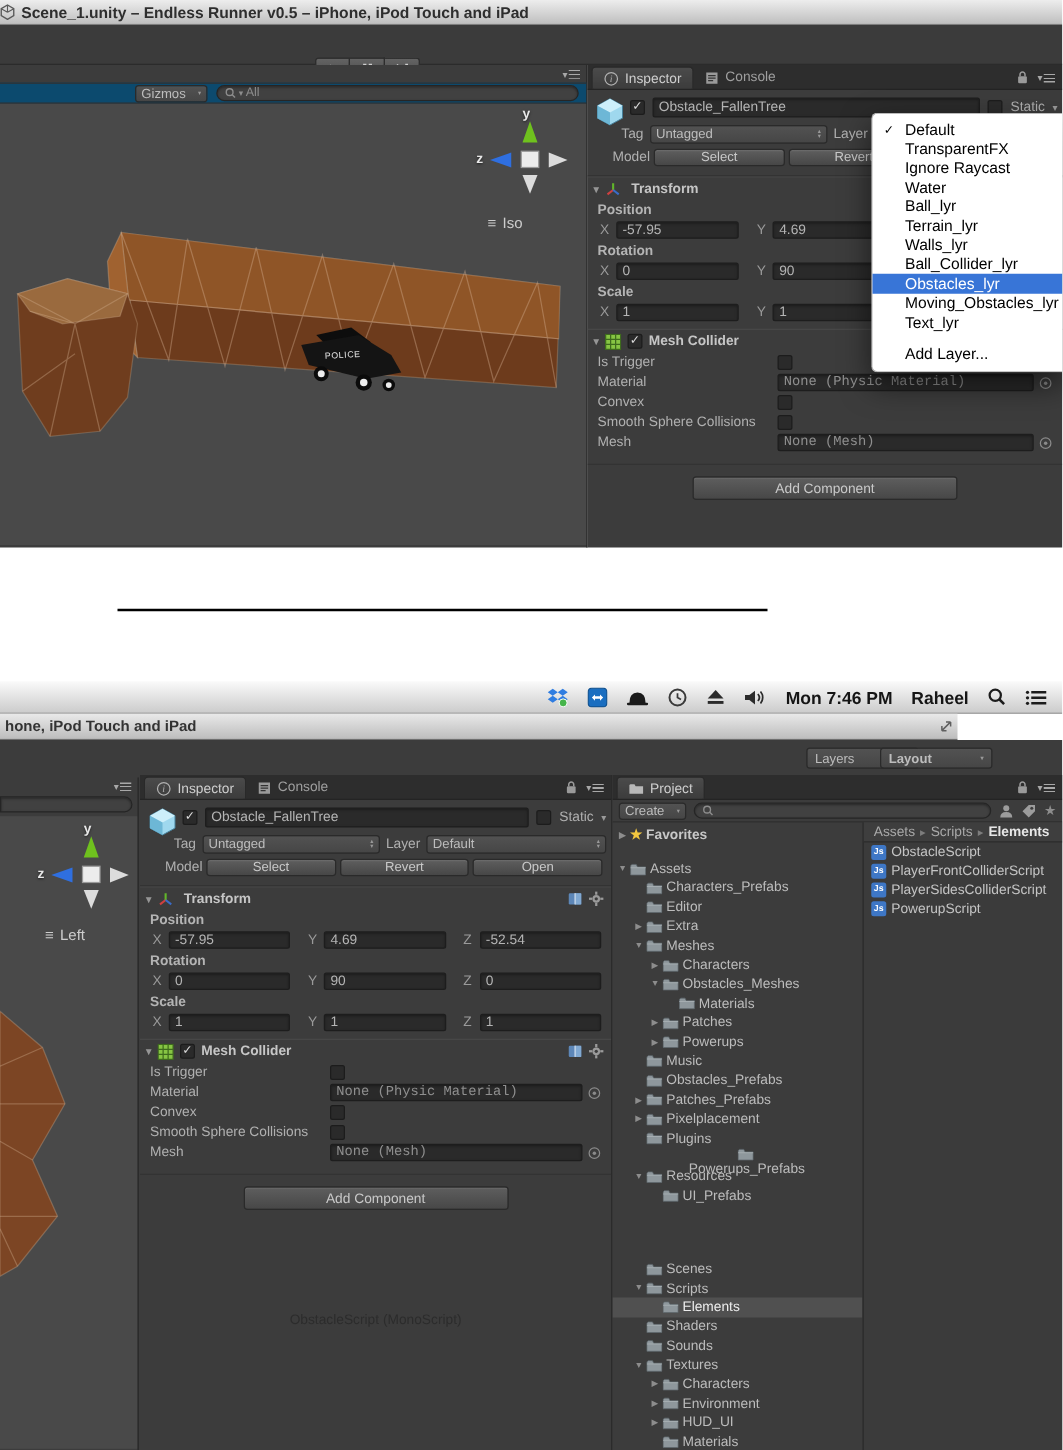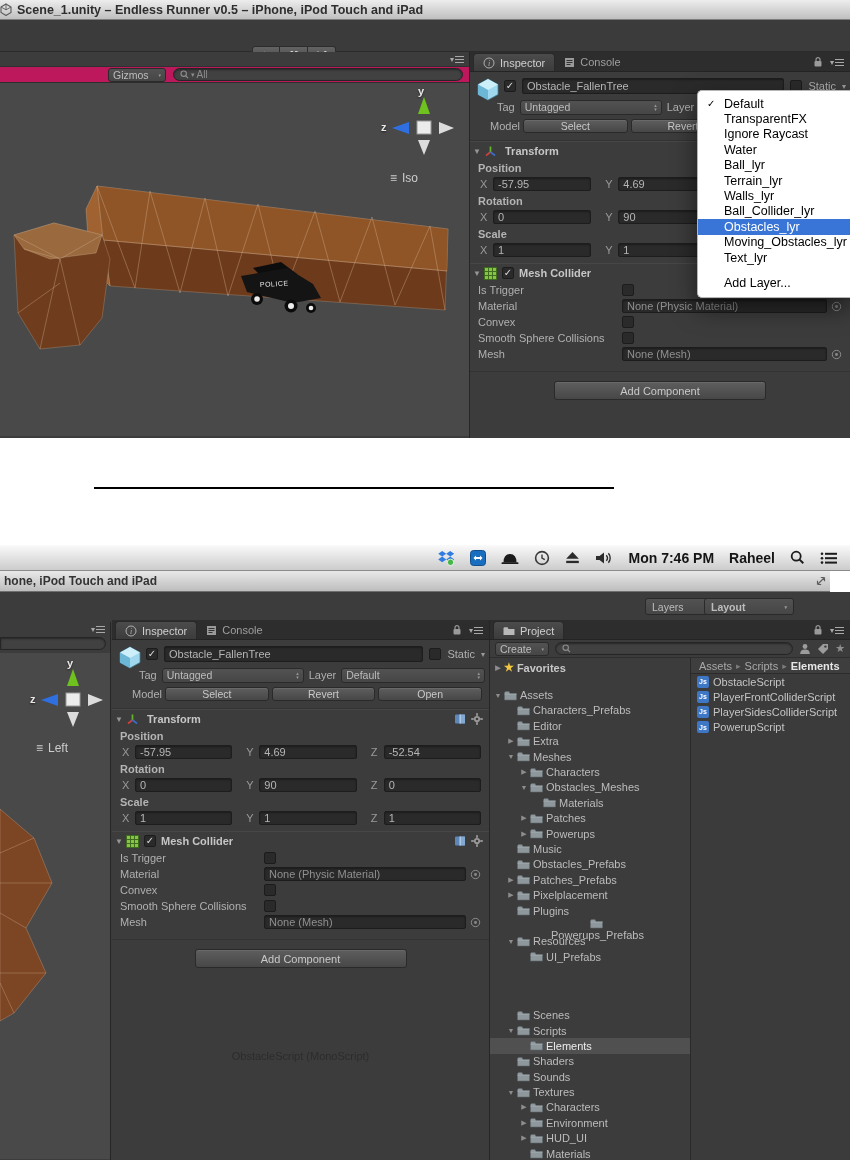--- a/index.html
+++ b/index.html
@@ -6,41 +6,41 @@
 html,body{width:850px;background:#fff;}
 body{font-family:"Liberation Sans",sans-serif;-webkit-font-smoothing:antialiased;}
 #page{position:relative;width:850px;height:1160px;overflow:hidden;background:#fff;}
 .abs{position:absolute;}
 
 
 .mac-titlebar{position:absolute;left:0;width:850px;height:20px;background:linear-gradient(#ededed,#bfbfbf);border-bottom:1px solid #7d7d7d;display:flex;align-items:center;}
 .mac-title{font-size:12.5px;font-weight:bold;color:#2e2e2e;display:flex;align-items:center;gap:5px;}
 .mac-menubar{position:absolute;left:0;top:545px;width:850px;height:26px;background:linear-gradient(#fafafa,#cccccc);border-bottom:1px solid #8b8b8b;display:flex;align-items:center;justify-content:flex-end;gap:15px;padding-right:12px;}
 .mb-text{font-size:14px;font-weight:bold;color:#151515;}
-.mac-titlebar2{position:absolute;left:0;top:571px;width:830px;height:21px;background:linear-gradient(#e9e9e9,#bdbdbd);border-bottom:1px solid #6f6f6f;display:flex;align-items:center;padding:0 4px;}
+.mac-titlebar2{position:absolute;left:0;top:571px;width:766px;height:21px;background:linear-gradient(#e9e9e9,#bdbdbd);border-bottom:1px solid #6f6f6f;display:flex;align-items:center;padding:0 4px;}
 .mac-title2{font-size:12px;font-weight:bold;color:#333;flex:1;}
 
 
 .udark{background:#3c3c3c;}
 .unity-topstrip{position:absolute;left:0;top:20px;width:850px;height:32px;background:#3b3b3b;border-bottom:1px solid #2b2b2b;}
 .playgroup{position:absolute;left:252px;top:26px;display:flex;}
 .playbtn{width:28px;height:18px;background:linear-gradient(#636363,#4a4a4a);border:1px solid #2d2d2d;border-left-width:0;display:flex;align-items:center;justify-content:center;}
 .playbtn:first-child{border-left-width:1px;border-radius:3px 0 0 3px;}
 .playbtn:last-child{border-radius:0 3px 3px 0;}
 
 .panel{position:absolute;background:#3c3c3c;color:#b8b8b8;font-size:11px;overflow:hidden;}
 .tabbar{height:20px;background:#2d2d2d;display:flex;align-items:flex-end;border-bottom:1px solid #242424;padding-left:3px;}
 .tab{height:18px;padding:0 9px;display:flex;align-items:center;gap:5px;color:#9f9f9f;font-size:11px;}
 .tab.active{background:linear-gradient(#4b4b4b,#3c3c3c);color:#cfcfcf;border-radius:4px 4px 0 0;border:1px solid #292929;border-bottom:none;}
 .tabbar-right{margin-left:auto;display:flex;align-items:center;gap:7px;padding-right:6px;padding-bottom:3px;}
 .pmenu{display:inline-flex;align-items:center;gap:1px;color:#a8a8a8;font-size:8px;}
 .bars{display:inline-block;width:9px;height:7px;background:repeating-linear-gradient(to bottom,#a8a8a8 0 1px,transparent 1px 3px);}
 
 .ufield{background:#2a2a2a;border:1px solid #1d1d1d;border-radius:2px;height:15px;display:flex;align-items:center;padding:0 4px;color:#b5b5b5;box-shadow:inset 0 1px 2px rgba(0,0,0,.35);}
-.ufield .dim{color:#8f8f8f;}
+.ufield .dim{color:#8f8f8f;font-family:Liberation Mono, monospace;}
 .ubtn{background:linear-gradient(#5e5e5e,#474747);border:1px solid #2a2a2a;border-radius:3px;color:#c9c9c9;display:flex;align-items:center;justify-content:center;height:16px;font-size:11px;box-shadow:inset 0 1px 0 rgba(255,255,255,.08);}
 .udrop{background:linear-gradient(#525252,#464646);border:1px solid #2a2a2a;border-radius:3px;color:#bdbdbd;display:flex;align-items:center;height:15px;padding:0 4px;font-size:10.5px;}
 .udrop .spin{margin-left:auto;display:flex;flex-direction:column;font-size:5px;line-height:4px;color:#999;}
 .ucheck{width:12px;height:12px;background:#2a2a2a;border:1px solid #1c1c1c;border-radius:2px;display:inline-flex;align-items:center;justify-content:center;color:#dcdcdc;font-size:10px;line-height:1;flex:none;}
 .foldout{width:14px;color:#969696;font-size:8px;text-align:center;flex:none;}
 
 .objheader{position:relative;padding:4px 4px 6px 0;border-bottom:1px solid #333;display:flex;flex-direction:column;gap:3px;}
 .oh-row1{display:flex;align-items:center;gap:6px;padding-left:34px;height:20px;}
 .oh-row1 .namefield{flex:1;height:16px;}
 .oh-row2{display:flex;align-items:center;gap:5px;padding-left:27px;height:16px;}
@@ -67,21 +67,21 @@
 
 #layer-menu{position:absolute;left:697px;top:90px;width:153px;background:#ffffff;border:1px solid #b5b5b5;border-right:none;border-radius:5px 0 0 5px;box-shadow:0 10px 24px rgba(0,0,0,.55);padding:5px 0 6px;font-size:12.5px;color:#000;z-index:60;}
 .lm-item{height:15.4px;display:flex;align-items:center;padding-left:9px;}
 .lm-check{width:17px;font-size:10px;flex:none;}
 .lm-item.selected{background:#3875d7;color:#fff;}
 .lm-footer{margin-top:10px;}
 
 
 .scene-top{position:absolute;left:0;top:52px;width:470px;height:386px;background:#3c3c3c;border-right:1px solid #262626;}
 .scene-minibar{height:14px;display:flex;justify-content:flex-end;align-items:center;padding-right:5px;}
-.gizmobar{height:17px;background:#be185d;border-top:1px solid #303030;border-bottom:1px solid #2e2e2e;display:flex;align-items:center;}
+.gizmobar{height:17px;background:#0c4a6e;border-top:1px solid #303030;border-bottom:1px solid #2e2e2e;display:flex;align-items:center;}
 .searchpill{height:13px;background:#414141;border:1px solid #252525;border-radius:8px;box-shadow:inset 0 1px 2px rgba(0,0,0,.4);display:flex;align-items:center;gap:2px;padding:0 6px;color:#8d8d8d;font-size:10px;}
 .viewport{background:#494949;position:relative;}
 .gizmo-label{position:absolute;color:#cdcdcd;font-size:12px;display:flex;gap:5px;align-items:center;}
 .axis-label{position:absolute;color:#e8e8e8;font-size:11px;font-weight:bold;text-shadow:0 1px 2px rgba(0,0,0,.6);}
 
 
 .ptoolbar{height:18px;background:#3c3c3c;border-bottom:1px solid #2e2e2e;display:flex;align-items:center;gap:6px;padding:0 5px;}
 .createbtn{width:54px;height:14px;font-size:10.5px;gap:3px;}
 .ptool-icons{display:flex;gap:6px;align-items:center;}
 .pcontent{display:flex;height:524px;}

